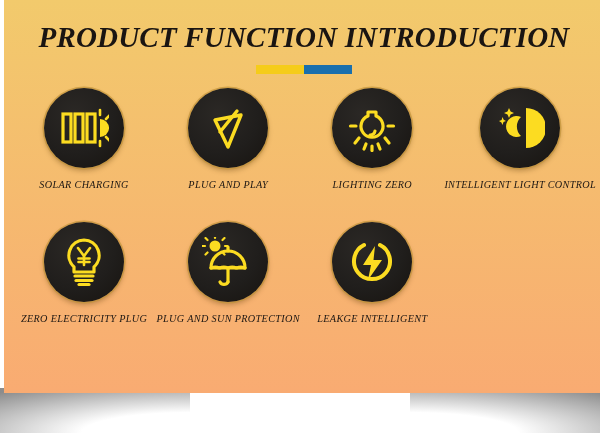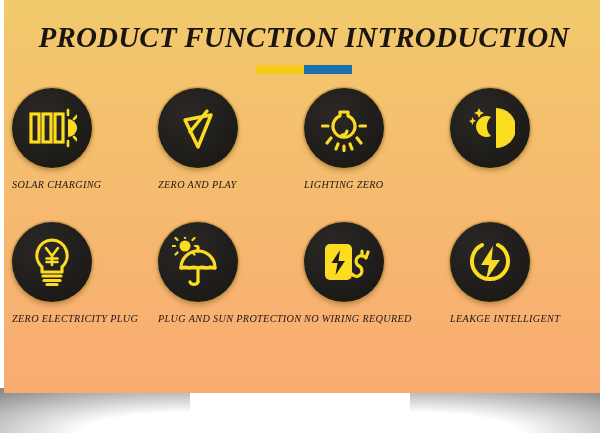--- a/index.html
+++ b/index.html
@@ -91,21 +91,21 @@
     display: grid;
     grid-template-columns: repeat(4, 1fr);
     grid-template-rows: repeat(2, 134px);
     column-gap: 0;
     row-gap: 0;
     padding: 0 8px;
   }
   .cell {
     display: flex;
     flex-direction: column;
-    align-items: flex-start;
+    align-items: center;
   }
   .badge {
     width: 80px;
     height: 80px;
     border-radius: 50%;
     background:
       radial-gradient(circle at 38% 32%, #2b2825 0%, #201e1c 55%, #17130f 100%);
     box-shadow:
       0 0 0 1.5px rgba(196,150,60,0.75),
       0 3px 5px rgba(90,55,10,0.35);
@@ -170,21 +170,21 @@
       <div class="badge">
         <span>
         <svg width="48" height="48" viewBox="0 0 48 48">
           <g fill="none" stroke="#fcdc21" stroke-width="3.4" stroke-linejoin="round" stroke-linecap="round">
             <path d="M11 16 L37 11 L24 43 Z"></path>
             <line x1="33" y1="7" x2="16" y2="28"></line>
           </g>
         </svg>
         </span>
       </div>
-      <div class="cell-label">ZERO AND PLAY</div>
+      <div class="cell-label">PLUG AND PLAY</div>
     </div>
 
     <div class="cell">
       <div class="badge">
         <span>
         <svg width="48" height="48" viewBox="0 0 48 48">
           <g fill="none" stroke="#fcdc21" stroke-width="3.2" stroke-linecap="round" stroke-linejoin="round">
             <path d="M20 8 h8 v4 a11 11 0 1 1 -8 0 Z"></path>
             <path d="M27 27 a5 5 0 0 1 -5 4"></path>
             <line x1="8" y1="22" x2="2.5" y2="22"></line>
@@ -205,20 +205,21 @@
       <div class="badge">
         <span>
         <svg width="50" height="48" viewBox="0 0 50 48">
           <path d="M31 4 A20 20 0 0 1 31 44 Z" fill="#fcdc21"></path>
           <path d="M26 13 a10.5 10.5 0 1 0 0 19 a13 13 0 0 1 0 -19 Z" fill="#fcdc21"></path>
           <path d="M14 4 l1.6 3.6 L19 9 l-3.4 1.5 L14 14 l-1.5-3.5 L9 9 l3.5-1.4 Z" fill="#fcdc21"></path>
           <path d="M7.5 13 l1.2 2.7 L11 17 l-2.5 1.1 L7.5 21 l-1.1-2.6 L4 17 l2.6-1.1 Z" fill="#fcdc21"></path>
         </svg>
         </span>
       </div>
+      <div class="cell-label">INTELLIGENT LIGHT CONTROL</div>
     </div>
 
     <div class="cell">
       <div class="badge">
         <span>
         <svg width="44" height="50" viewBox="0 0 44 50">
           <g fill="none" stroke="#fcdc21" stroke-width="3.2" stroke-linecap="round" stroke-linejoin="round">
             <path d="M22 3 a15.5 15.5 0 0 1 10 27 v5 h-20 v-5 A15.5 15.5 0 0 1 22 3 Z"></path>
             <line x1="13" y1="39" x2="31" y2="39"></line>
             <line x1="14" y1="43.5" x2="30" y2="43.5"></line>
@@ -256,36 +257,20 @@
             <line x1="26" y1="31" x2="26" y2="45"></line>
             <path d="M26 45 a4.5 4.5 0 0 1 -8 0"></path>
             <line x1="26" y1="14" x2="26" y2="10"></line>
           </g>
         </svg>
         </span>
       </div>
       <div class="cell-label">PLUG AND SUN PROTECTION</div>
     </div>
 
-    <div class="cell">
-      <div class="badge">
-        <span>
-        <svg width="52" height="48" viewBox="0 0 52 48">
-          <path d="M12 6 h17 a5 5 0 0 1 5 5 v26 a5 5 0 0 1 -5 5 h-17 a5 5 0 0 1 -5 -5 v-26 a5 5 0 0 1 5 -5 Z" fill="#fcdc21"></path>
-          <path d="M22 12 L13.5 25 h6 L17.5 37 L27 23 h-6.5 Z" fill="#201e1c"></path>
-          <g fill="none" stroke="#fcdc21" stroke-width="3.2" stroke-linecap="round" stroke-linejoin="round">
-            <path d="M48 20 a5.5 5.5 0 0 0 -8 -1 a5.5 5.5 0 0 0 1 9 a5.5 5.5 0 0 1 1 9 a5.5 5.5 0 0 1 -8 -1"></path>
-            <line x1="44" y1="13" x2="44" y2="18"></line>
-            <line x1="50" y1="14" x2="48.5" y2="18.5"></line>
-          </g>
-        </svg>
-        </span>
-      </div>
-      <div class="cell-label">NO WIRING REQURED</div>
-    </div>
 
     <div class="cell">
       <div class="badge">
         <span>
         <svg width="48" height="48" viewBox="0 0 48 48">
           <path d="M16 7 A18 18 0 1 0 32 7" fill="none" stroke="#fcdc21" stroke-width="4" stroke-linecap="round"></path>
           <path d="M27 8 L15 27 h8 l-3 15 L34 22 h-8.5 Z" fill="#fcdc21"></path>
         </svg>
         </span>
       </div>

